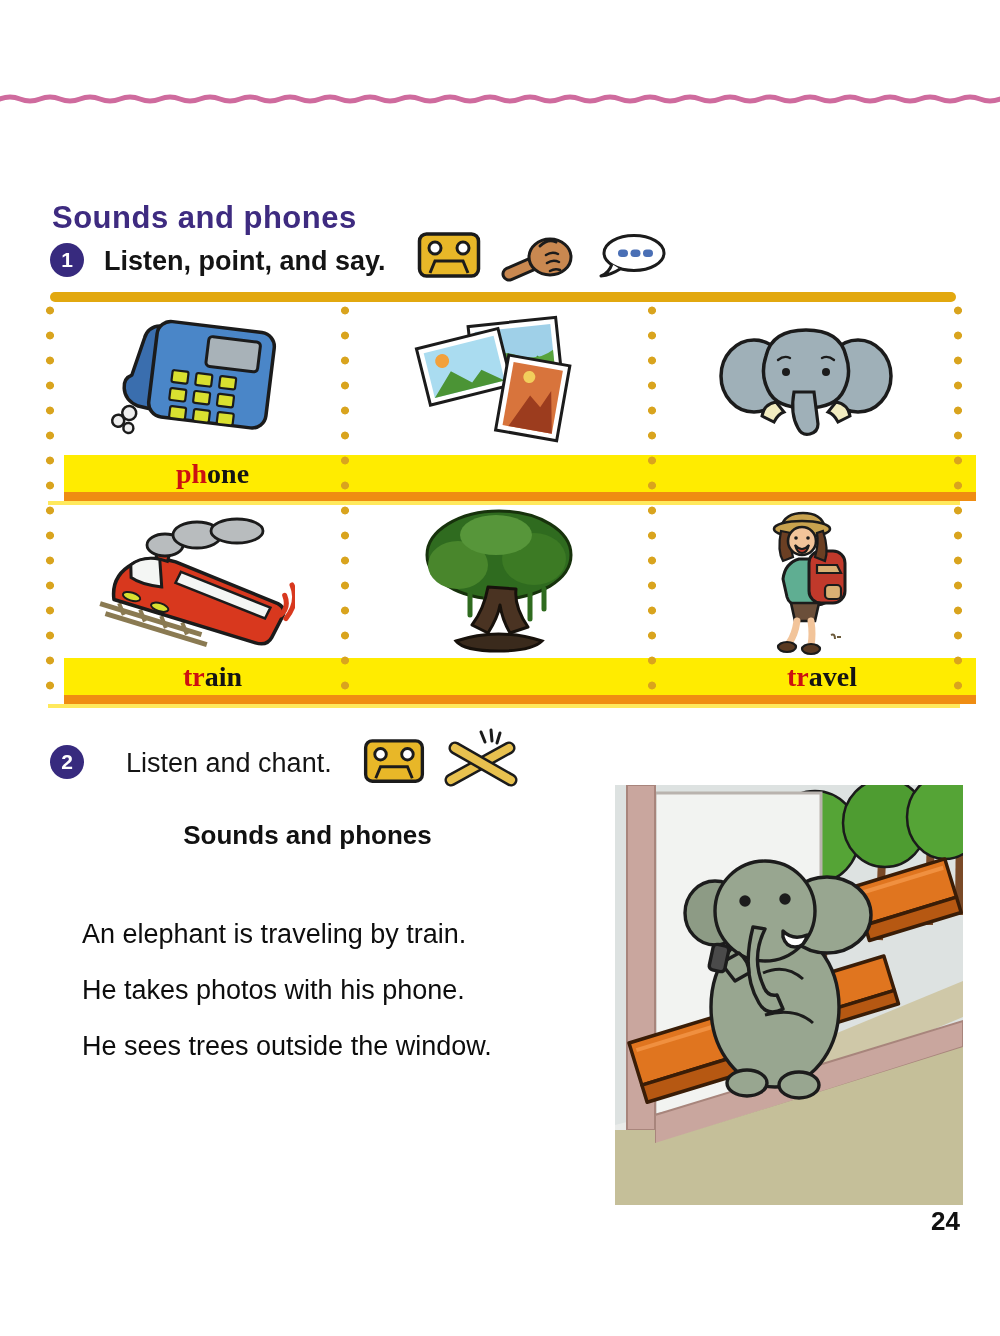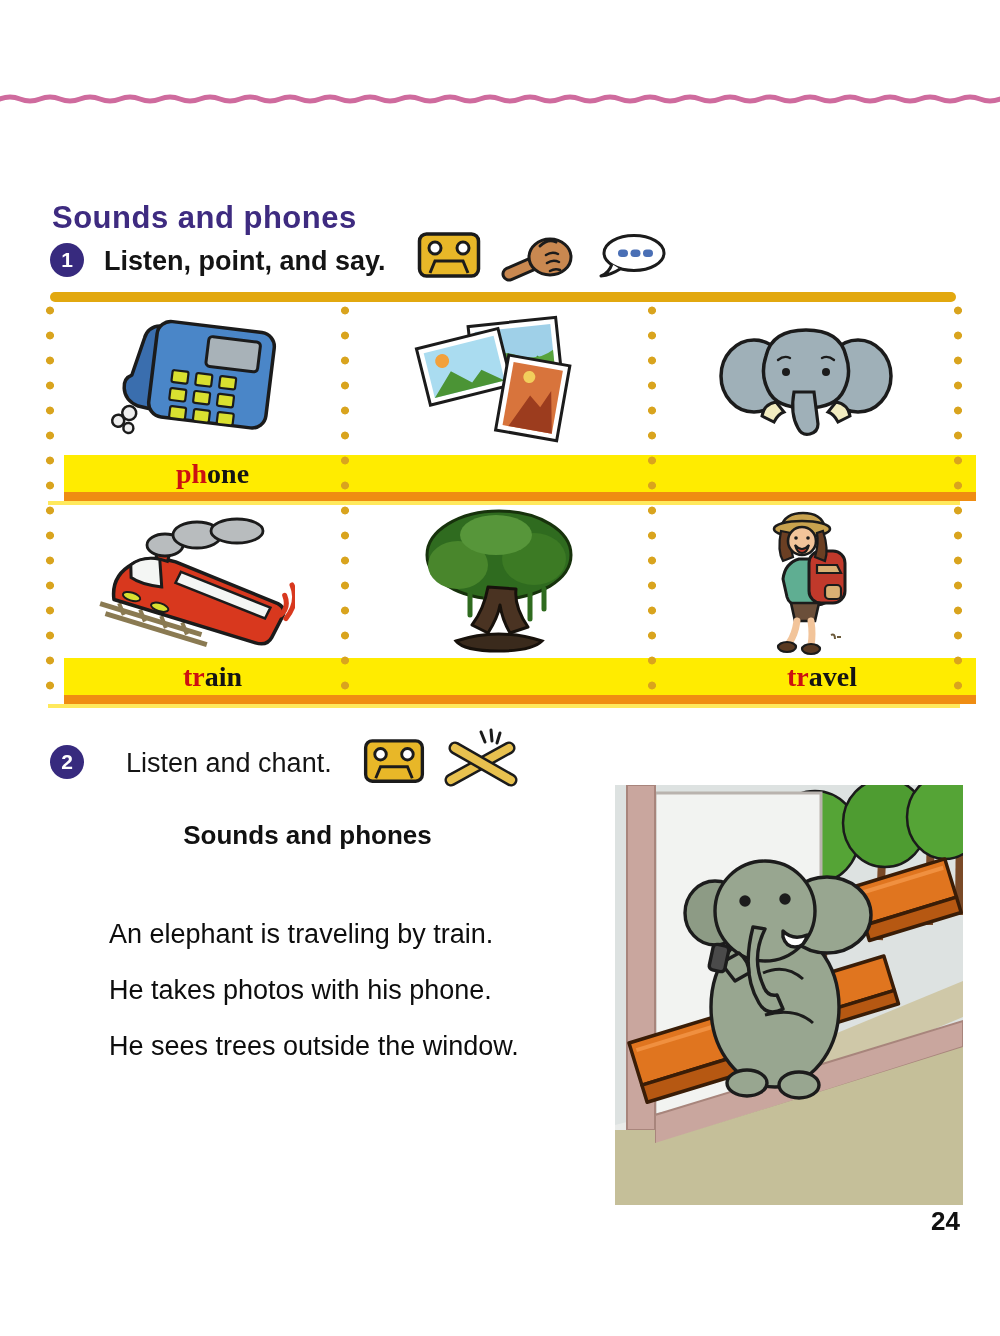--- a/index.html
+++ b/index.html
@@ -29,21 +29,21 @@
              border-bottom:9px solid #ef8d12;z-index:2;font-family:Liberation Serif, serif;}
   .thinline{left:0;width:912px;height:4px;background:#ffe95c;z-index:2;}
   .slot{height:152px;display:flex;align-items:center;justify-content:center;z-index:2;}
   .word{position:absolute;top:0;height:37px;line-height:37px;text-align:center;
         font-size:28px;font-weight:bold;color:#141414;}
   .word .red{color:#cc1111;}
   .col1{left:0;width:297px;} .col2{left:297px;width:307px;} .col3{left:604px;width:308px;}
 
   
   .chant-title{left:95px;top:820px;width:425px;text-align:center;font-size:26px;font-weight:bold;}
-  .chant-lines{left:109px;top:906px;width:470px;}
+  .chant-lines{left:82px;top:906px;width:470px;}
   .chant-lines p{margin:0;font-size:27px;line-height:56px;color:#0d0d0d;white-space:nowrap;}
 
   .page-num{left:880px;top:1206px;width:80px;text-align:right;font-size:26px;font-weight:bold;}
 
   .icon{display:inline-block;}
   svg{display:block;}
 </style>
 </head>
 <body>
 

